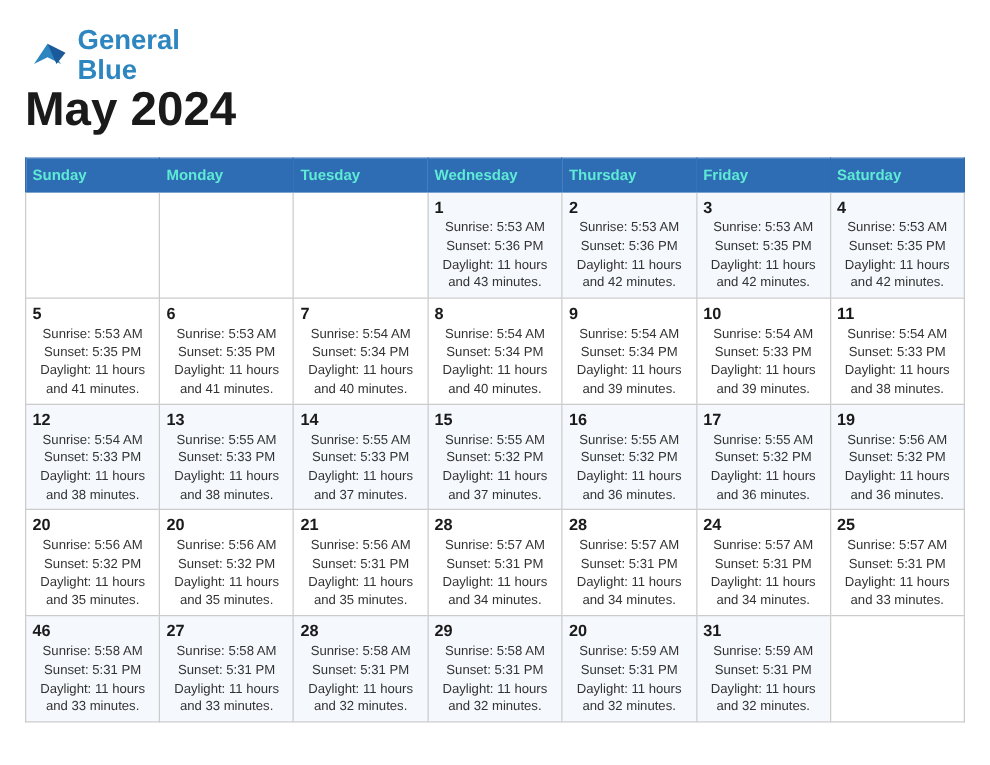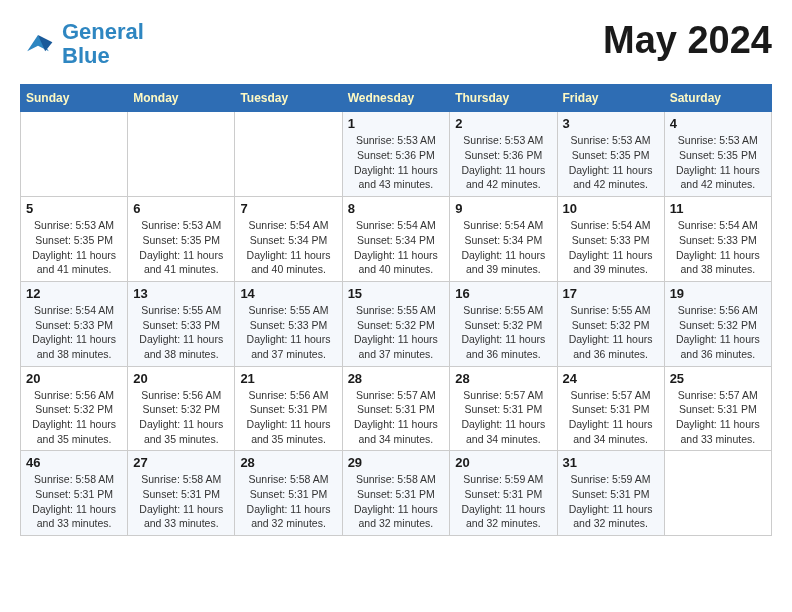--- a/index.html
+++ b/index.html
@@ -8,20 +8,21 @@
       background: #fff;
       width: 792px;
       min-height: 612px;
       padding: 20px;
     }
     .header-area {
       display: flex;
       justify-content: space-between;
       align-items: flex-start;
       margin-bottom: 16px;
+      flex-direction: column;
     }
     .logo {
       display: flex;
       align-items: center;
       gap: 6px;
     }
     .logo-text {
       font-size: 22px;
       font-weight: bold;
       color: #1a3a6b;
@@ -29,40 +30,39 @@
     }
     .logo-text span {
       color: #2e86c1;
     }
     .logo-bird {
       width: 36px;
       height: 36px;
     }
     .title-area {
       text-align: center;
-      margin-left: 48px;
     }
     .month-title {
       font-size: 38px;
       font-weight: bold;
       color: #1a1a1a;
       line-height: 1.1;
     }
     .location {
       font-size: 17px;
       color: #333;
     }
     table {
       width: 100%;
       border-collapse: collapse;
       font-size: 11px;
     }
     thead tr th {
       background-color: #2e6db4;
-      color: #fef9c3;
+      color: #5eead4;
       text-align: left;
       padding: 6px 5px;
       font-size: 12px;
       font-weight: bold;
       border: 1px solid #2e6db4;
     }
     tbody tr td {
       border: 1px solid #ccc;
       vertical-align: top;
       padding: 4px 5px;

